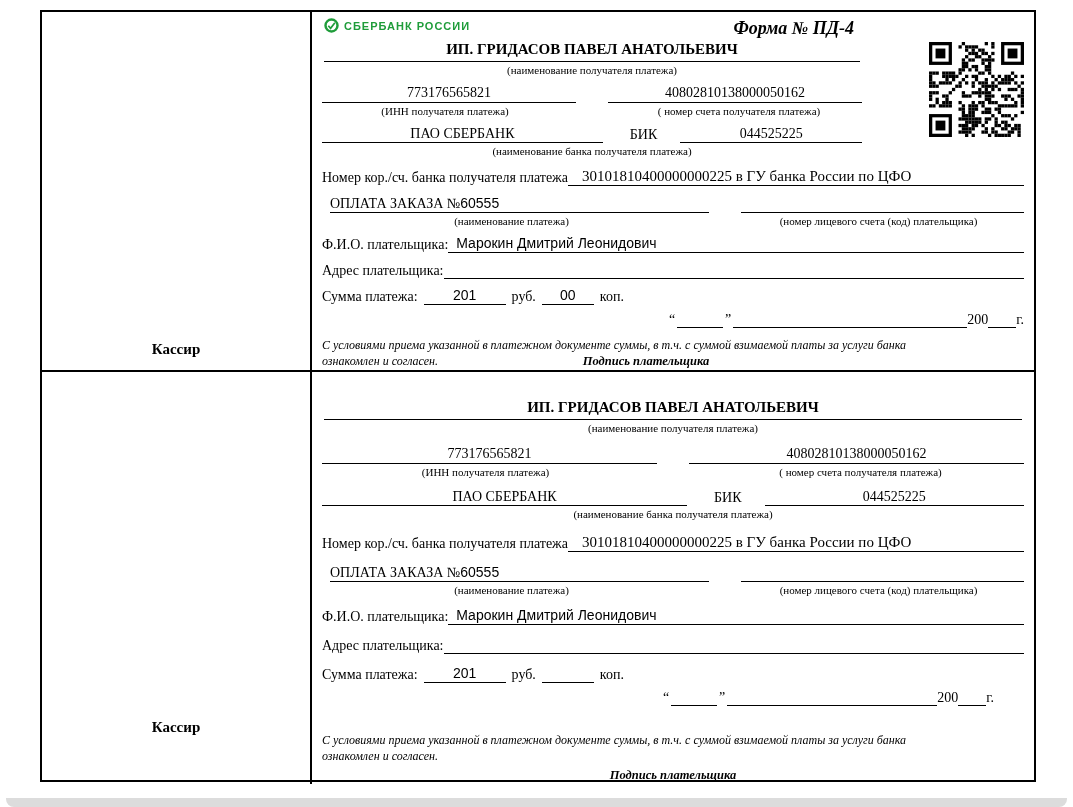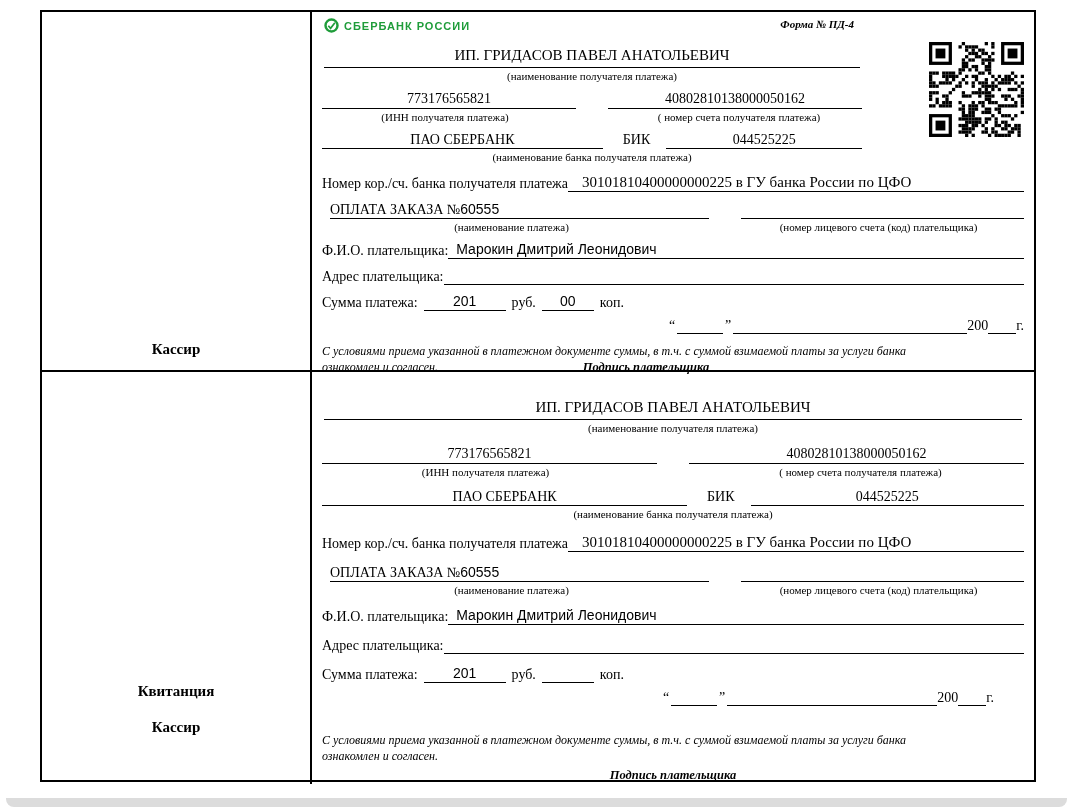--- a/index.html
+++ b/index.html
@@ -26,34 +26,34 @@
 
   .formcell { flex: 1; position: relative; padding: 5px 10px 0 10px; }
 
   .qr { position: absolute; top: 30px; right: 10px; width: 95px; height: 95px; }
   .qr-pad { padding-right: 162px; }
 
   .hdr { display: flex; align-items: flex-start; justify-content: space-between; padding: 1px 2px 0 2px; }
   .logo { display: flex; align-items: center; gap: 5px; }
   .logo-text { color: #1f9c3a; font-family: "Liberation Sans", sans-serif;
     font-weight: bold; font-size: 11px; letter-spacing: 1px; }
-  .form-no { font-weight: bold; font-style: italic; font-size: 11px; padding-right: 6px; }
-
-  .titleline { text-align: center; font-weight: normal; font-size: 15px;
-    border-bottom: 1px solid #000; padding-bottom: 3px; margin: 14px 2px 0 2px; }
+  .form-no { font-weight: bold; font-style: italic; font-size: 18px; padding-right: 6px; }
+
+  .titleline { text-align: center; font-weight: bold; font-size: 15px;
+    border-bottom: 1px solid #000; padding-bottom: 3px; margin: 2px 2px 0 2px; }
   .titleline.solo { margin-top: 22px; }
   .cap { font-size: 11px; text-align: center; padding-top: 2px; }
 
   .pair { display: flex; gap: 32px; margin-top: 9px; align-items: center; }
   .pair > .uval { flex: 1; text-align: center; min-height: 18px; }
   .caps-pair { display: flex; gap: 48px; }
   .caps-pair > .cap { flex: 1; }
   .uval { border-bottom: 1px solid #000; }
 
-  .bankrow { display: flex; align-items: flex-start; margin-top: 9px; }
+  .bankrow { display: flex; align-items: center; margin-top: 9px; gap: 7px; }
   .bankname { width: 52%; text-align: center; }
   .biklbl { margin: 0 16px 0 20px; }
   .bikval { flex: 1; text-align: center; }
 
   .line { display: flex; align-items: flex-end; }
   .fill { flex: 1; border-bottom: 1px solid #000; min-height: 18px; padding-left: 8px; }
   .corr { margin-top: 11px; }
   .corr .fill { text-align: left; padding-left: 14px; font-size: 15px; }
 
   .purpose { margin-top: 9px; }
@@ -474,21 +474,20 @@
             <span>ознакомлен и согласен.</span>
             <span class="sig">Подпись плательщика</span>
             <span class="t2spacer"></span>
           </div>
         </div>
       </div>
     </div>
 
     <div class="row-bottom">
       <div class="stub">
-        <div class="b2a">Квитанция</div>
         <div class="b2b">Кассир</div>
       </div>
       <div class="formcell receipt">
 
         <div class="titleline solo">ИП. ГРИДАСОВ ПАВЕЛ АНАТОЛЬЕВИЧ</div>
         <div class="cap">(наименование получателя платежа)</div>
 
         <div class="pair">
           <div class="uval">773176565821</div>
           <div class="uval">40802810138000050162</div>

